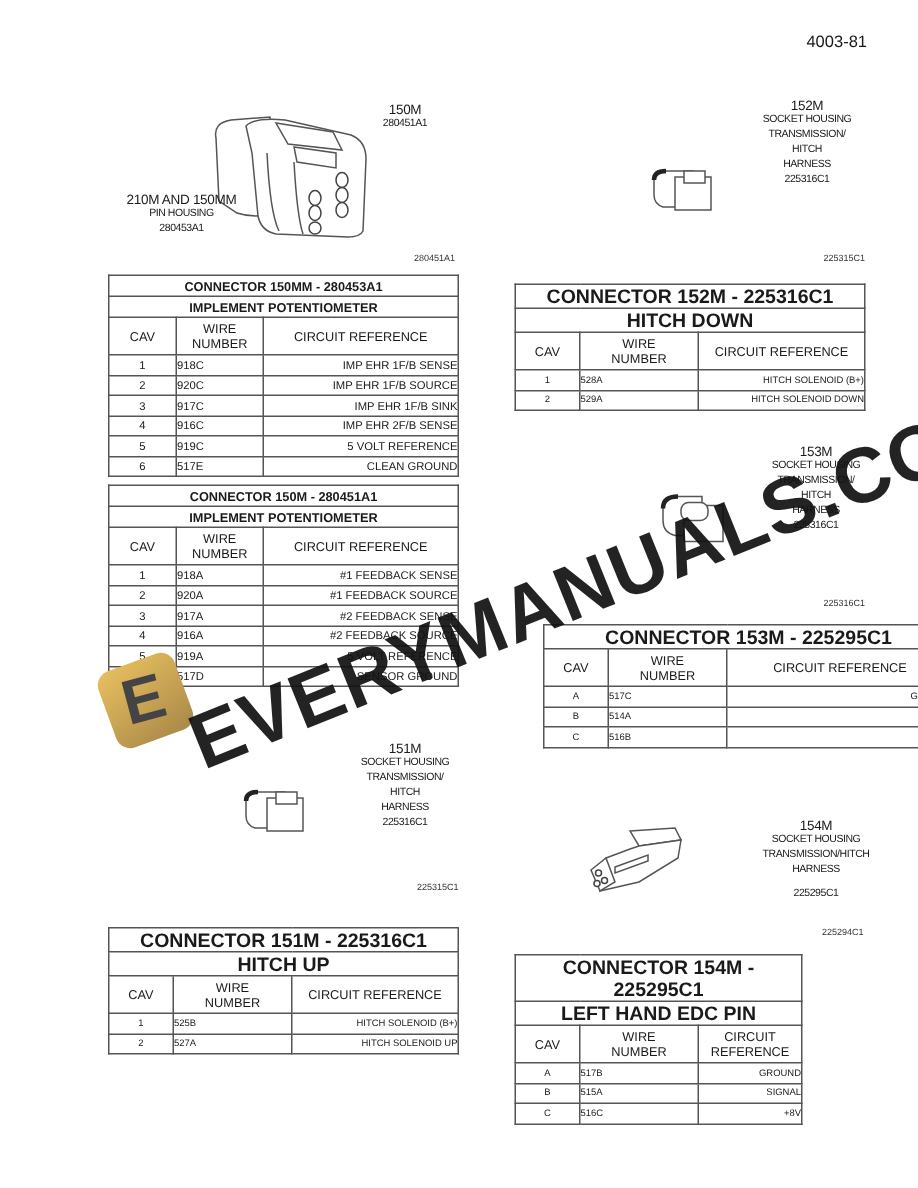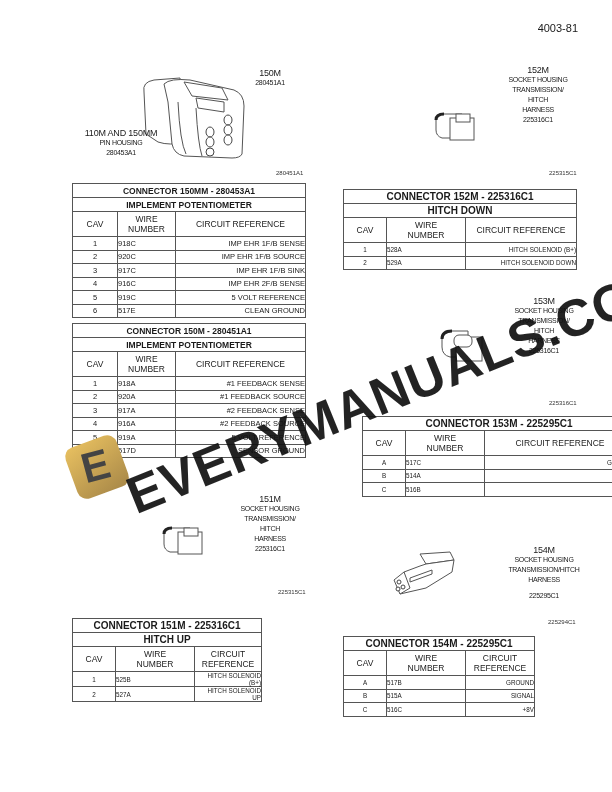--- a/index.html
+++ b/index.html
@@ -11,21 +11,21 @@
   .label .sub { font-size:7px; letter-spacing:-0.3px; }
   .fig-code { font-size:6px; color:#333; }
   table.conn { position:absolute; border-collapse:collapse; font-size:7.5px; background:#fff; }
   table.conn td { border:1px solid #555; padding:0; height:12.5px; }
   table.conn td.title { font-weight:bold; text-align:center; font-size:8.5px; height:13px; background:#fff; }
   table.conn tr.hdr td { height:24px; text-align:center; font-size:8.5px; vertical-align:middle; line-height:10px; }
   table.conn td.cav { text-align:center; }
   table.conn td.wire { }
   table.conn td.ref { padding-left:5px;text-align:right; }
   table.small td { font-size:6.3px; }
-  table.small td.title { font-size:10px; }
+  table.small td.title { font-size:13px; }
   table.small tr.hdr td { font-size:8.5px; }
   .watermark { left:60px; top:330px; font-weight:bold; font-size:52px; color:#111; transform:rotate(-22deg); transform-origin:left top; letter-spacing:1px; white-space:nowrap; opacity:0.92; }
   .wm-logo { left:70px; top:440px; width:54px; height:54px; border-radius:10px; background:linear-gradient(160deg,#e8c060,#a88848); transform:rotate(-20deg); }
   .wm-logo span { position:absolute; left:12px; top:2px; font-size:42px; font-weight:bold; color:#444; font-family:"Liberation Sans", sans-serif; transform:rotate(5deg); }
   svg { position:absolute; }
 </style>
 </head>
 <body>
 
 <div class="abs page-num">4003-81</div>
@@ -46,21 +46,21 @@
     <ellipse cx="88" cy="48" rx="4" ry="5"></ellipse>
       <ellipse cx="88" cy="58" rx="4" ry="5"></ellipse>
       <ellipse cx="88" cy="68" rx="4" ry="5"></ellipse>
   </g>
 </svg>
 <div class="abs label" style="left:245px;top:68px;width:50px">
   <div class="id">150M</div>
   <div class="sub">280451A1</div>
 </div>
 <div class="abs label" style="left:66px;top:128px;width:110px">
-  <div class="id">110M AND 150MM</div>
+  <div class="id">210M AND 150MM</div>
   <div class="sub">PIN HOUSING</div>
   <div class="sub">280453A1</div>
 </div>
 <div class="abs fig-code" style="left:276px;top:170px">280451A1</div>
 
 <svg style="left:432px;top:110px" width="50" height="34" viewBox="0 0 50 34">
   <g fill="#fff" stroke="#555" stroke-width="1">
     <path d="M4 10 Q4 4 12 4 L30 4 L30 28 L10 28 Q4 26 4 20 Z"></path>
     <rect x="18" y="8" width="24" height="22"></rect>
     <rect x="24" y="4" width="14" height="8"></rect>
@@ -294,21 +294,21 @@
 </svg>
 <div class="abs label" style="left:496px;top:545px;width:96px">
   <div class="id">154M</div>
   <div class="sub">SOCKET HOUSING</div>
   <div class="sub">TRANSMISSION/HITCH</div>
   <div class="sub">HARNESS</div>
   <div class="sub" style="margin-top:6px">225295C1</div>
 </div>
 <div class="abs fig-code" style="left:548px;top:619px">225294C1</div>
 
-<table class="conn small" style="left:72px;top:618px;width:190px">
+<table class="conn small" style="left:72px;top:618px;width:234px">
   <colgroup>
       <col style="width:43px">
       <col style="width:79px">
       <col>
     </colgroup>
   <tbody>
       <tr>
         <td class="title" colspan="3">CONNECTOR 151M - 225316C1</td>
       </tr>
   <tr>
@@ -334,20 +334,23 @@
 
 <table class="conn small" style="left:343px;top:636px;width:192px">
   <colgroup>
       <col style="width:43px">
       <col style="width:79px">
       <col>
     </colgroup>
   <tbody>
       <tr>
         <td class="title" colspan="3">CONNECTOR 154M - 225295C1</td>
+      </tr>
+  <tr>
+        <td class="title" colspan="3">LEFT HAND EDC PIN</td>
       </tr>
   <tr class="hdr">
     <td>CAV</td>
     <td><span>WIRE</span><br><span>NUMBER</span></td>
     <td>CIRCUIT REFERENCE</td>
   </tr>
   <tr>
         <td class="cav">A</td>
         <td class="wire">517B</td>
         <td class="ref">GROUND</td>

